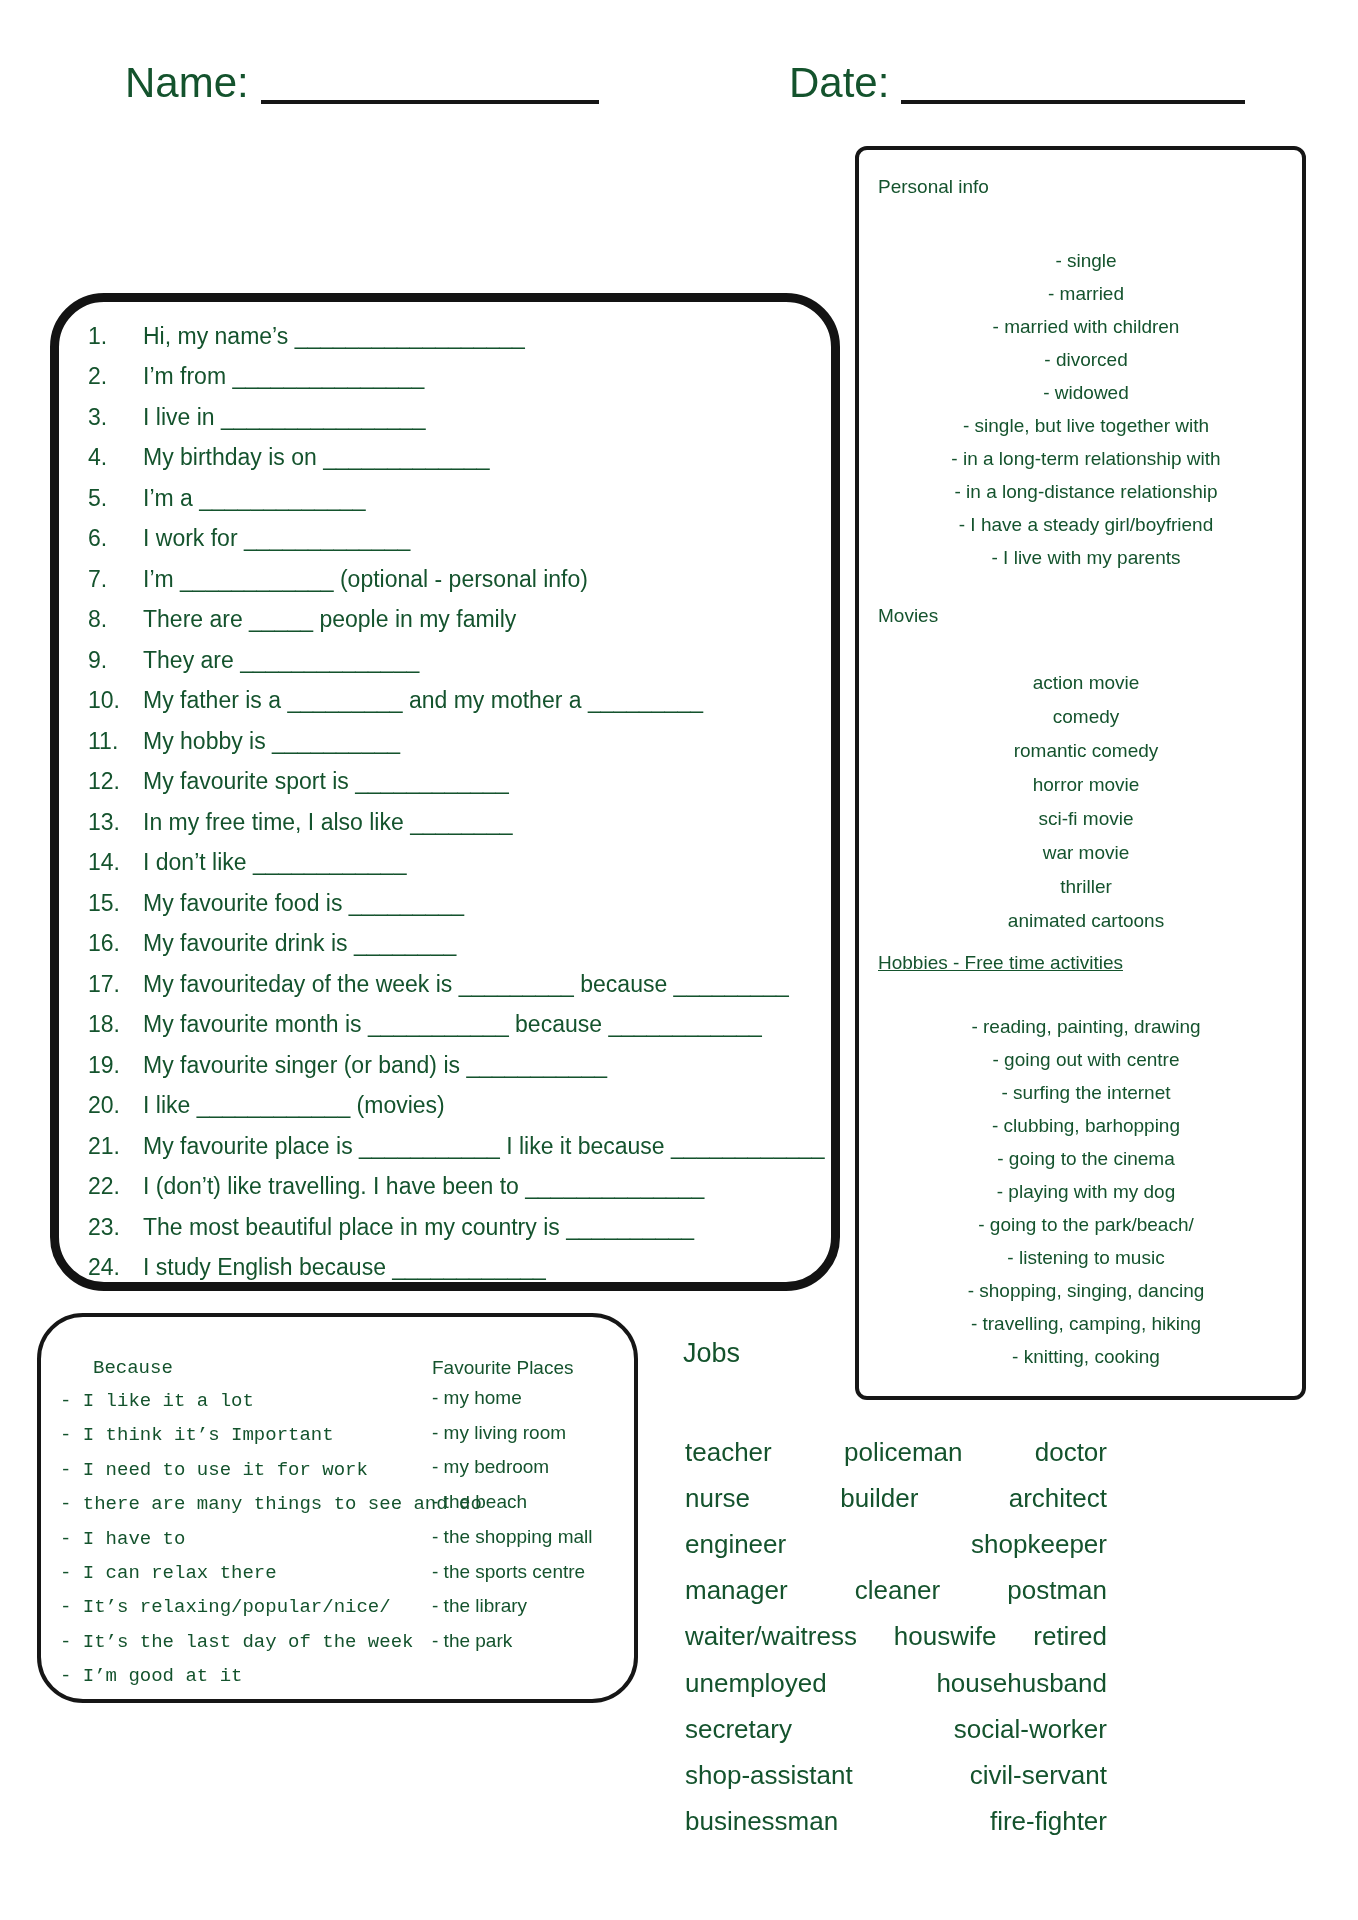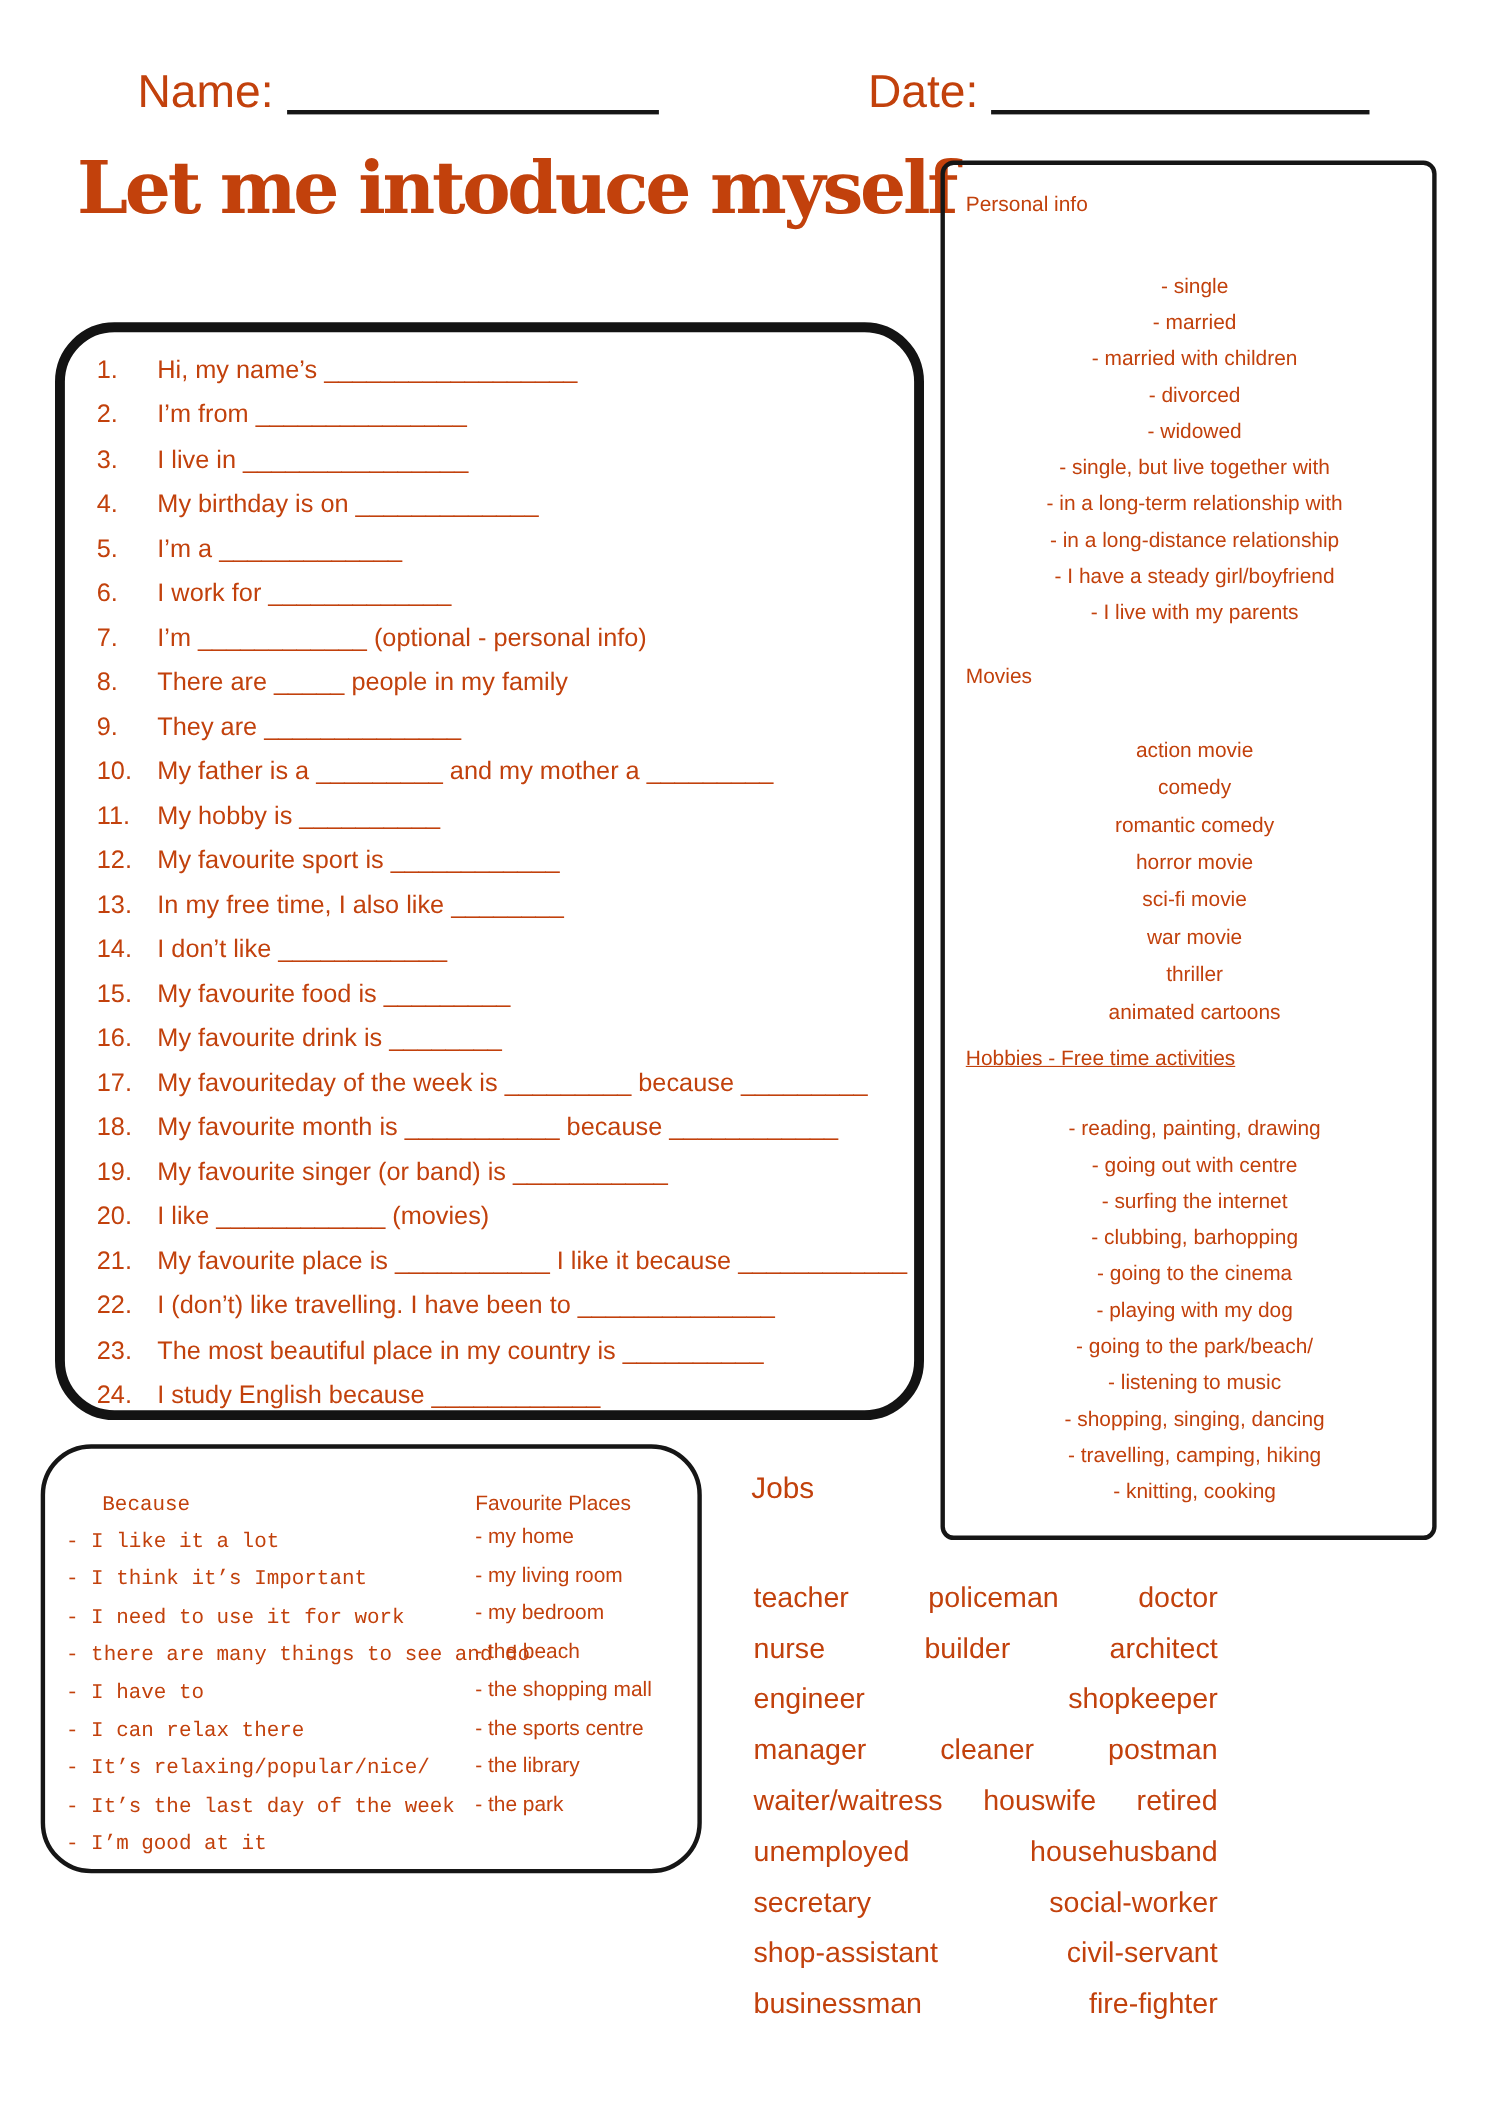--- a/index.html
+++ b/index.html
@@ -1,18 +1,18 @@
 <!DOCTYPE html>
 <html><head>
 <meta charset="utf-8">
 <style>
   html,body{margin:0;padding:0;background:#ffffff;}
   .page{
     position:relative;width:1358px;height:1920px;background:#ffffff;
-    color:#c2410c;font-family:"Liberation Sans", sans-serif;overflow:hidden;
+    color:#14532d;font-family:"Liberation Sans", sans-serif;overflow:hidden;
   }
   
   .field{position:absolute;top:52px;display:flex;align-items:flex-end;gap:12px;height:52px;}
   .field-label{font-size:42px;line-height:1;}
   .write-line{display:inline-block;height:0;border-bottom:4px solid #161616;}
   #name-field{left:125px;}
   #name-field .write-line{width:338px;}
   #date-field{left:789px;}
   #date-field .write-line{width:344px;}
   
@@ -74,21 +74,20 @@
   <div class="field" id="name-field">
     <span class="field-label">Name:</span>
     <span class="write-line"></span>
   </div>
 
   <div class="field" id="date-field">
     <span class="field-label">Date:</span>
     <span class="write-line"></span>
   </div>
 
-  <div class="page-title">Let me intoduce myself</div>
 
   <div class="main-box">
     <ol class="q-list">
 
         <li class="q-row">
           <span class="q-num">1.</span>
           <span class="q-text">Hi, my name’s __________________</span>
         </li>
 
         <li class="q-row">

